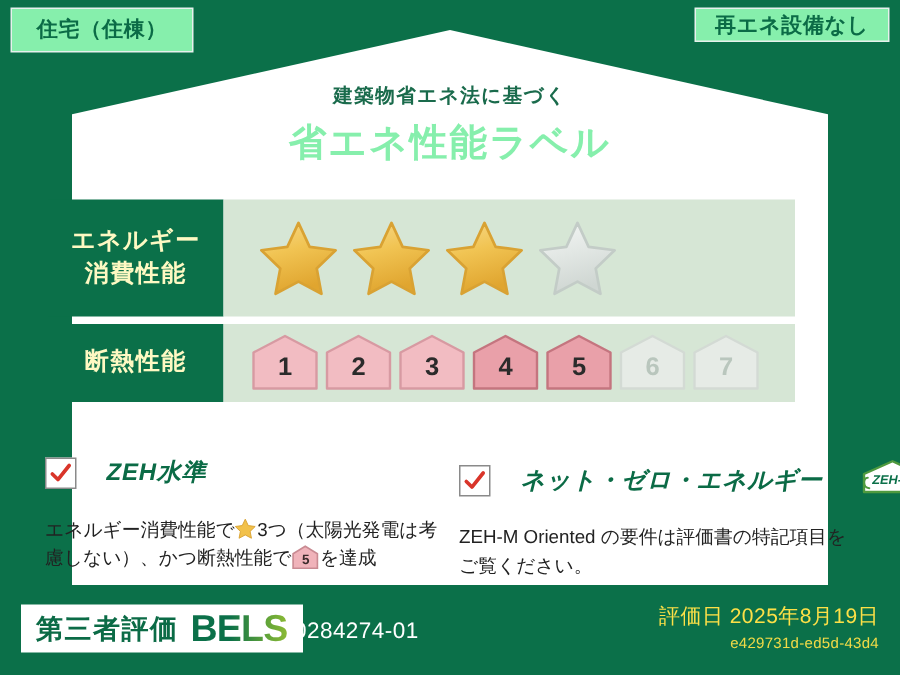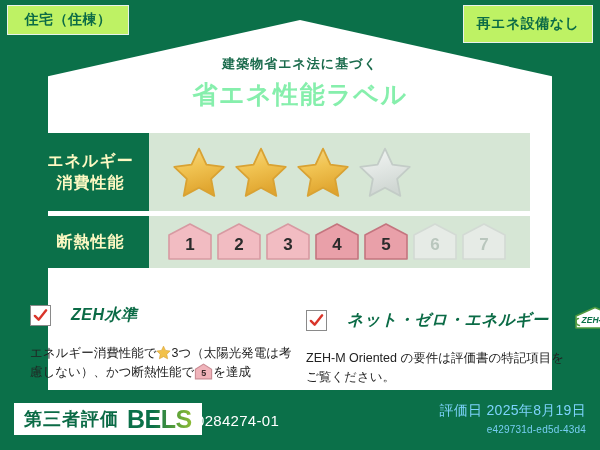--- a/index.html
+++ b/index.html
@@ -13,28 +13,28 @@
   
   .roof-panel{
     position:absolute;left:48px;top:20px;width:504px;height:370px;
     background:#ffffff;
     -webkit-clip-path:polygon(0% 15.2%, 50% 0%, 100% 15.2%, 100% 100%, 0% 100%);
     clip-path:polygon(0% 15.2%, 50% 0%, 100% 15.2%, 100% 100%, 0% 100%);
   }
 
   
   .tag{
-    position:absolute;background:#bef264;color:#0b6b46;
+    position:absolute;background:#86efac;color:#0b6b46;
     font-weight:700;font-size:14px;letter-spacing:.5px;
     display:flex;align-items:center;justify-content:center;
     box-shadow:0 0 0 1px rgba(255,255,255,.9);
     font-family:Liberation Serif, serif;
   }
   .tag-left{left:8px;top:6px;width:120px;height:28px;}
-  .tag-right{right:8px;top:6px;width:128px;height:36px;}
+  .tag-right{right:8px;top:6px;width:128px;height:21px;}
 
   
   .title-wrap{position:absolute;left:0;top:55px;width:600px;text-align:center;}
   .title-sub{font-size:13px;font-weight:700;color:#1a6b4c;letter-spacing:1px;}
   .title-main{font-size:25px;font-weight:700;color:#86efac;letter-spacing:1.5px;margin-top:5px;}
 
   
   .row{position:absolute;display:flex;align-items:stretch;}
   .row-energy{left:32px;top:133px;width:498px;height:78px;}
   .row-insul{left:32px;top:216px;width:498px;height:52px;}
@@ -95,21 +95,21 @@
   .bels-jp{font-size:18px;font-weight:700;color:#0b6b46;letter-spacing:1px;}
   .bels-en{
     font-size:25px;font-weight:700;margin-left:8px;letter-spacing:-0.5px;
     background:linear-gradient(90deg,#0b7049 0%,#0b7049 40%,#5aa03a 75%,#8dbb35 100%);
     -webkit-background-clip:text;background-clip:text;color:transparent;
   }
   .bels-num{
     position:absolute;left:196px;top:412px;
     font-size:15px;color:#fff;letter-spacing:.3px;
   }
-  .bottom-right{position:absolute;right:14px;top:402px;text-align:right;color:#7dd3fc;}
+  .bottom-right{position:absolute;right:14px;top:402px;text-align:right;color:#fde047;}
   .eval-date{font-size:14px;letter-spacing:.3px;}
   .eval-id{font-size:10px;margin-top:4px;letter-spacing:.2px;opacity:.95;}
 </style>
 </head>
 <body>
 
 <div class="label-root">
 
   <div class="roof-panel"></div>
 

